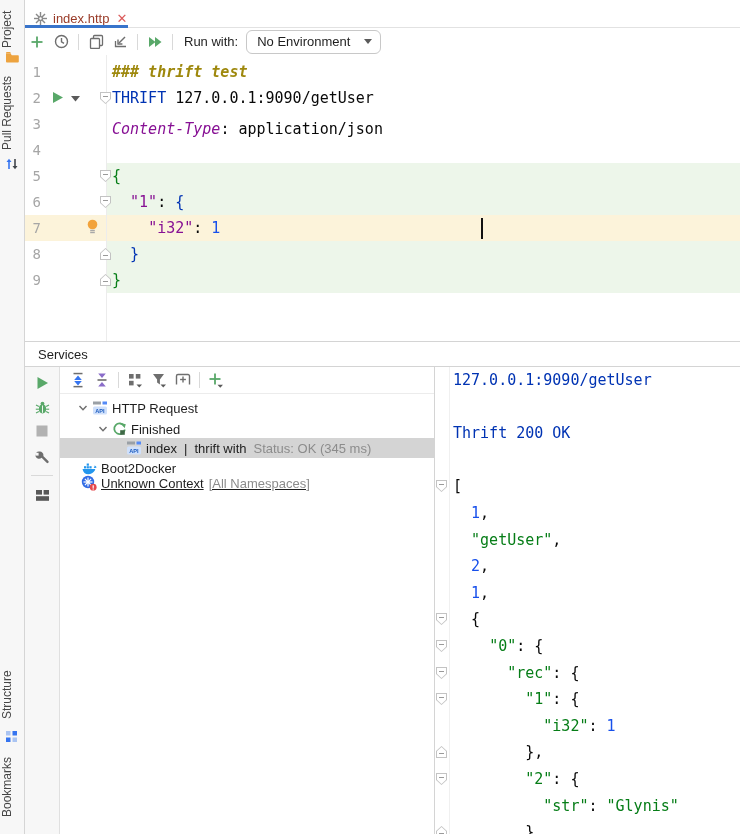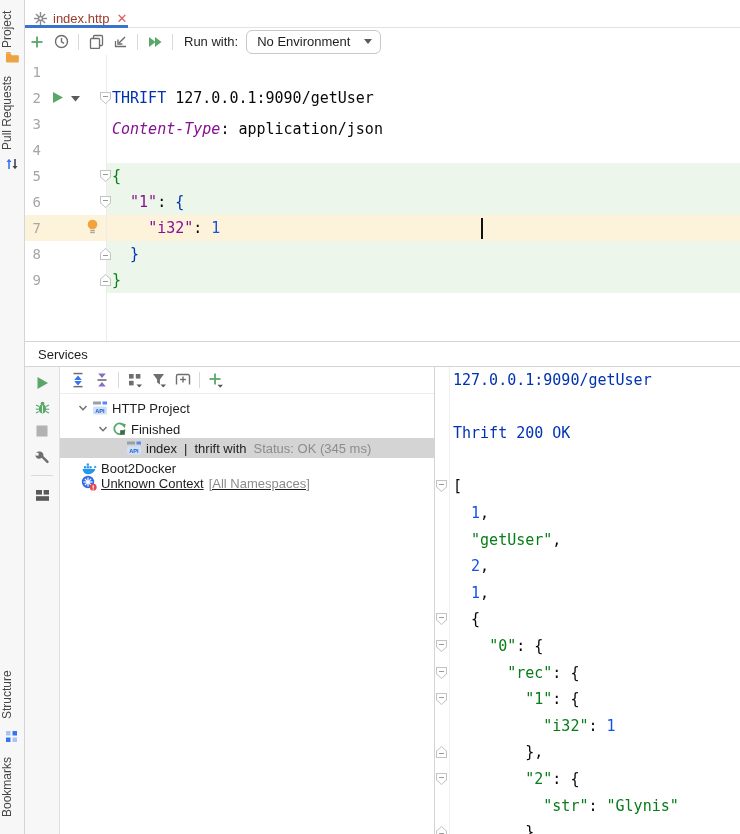--- a/index.html
+++ b/index.html
@@ -238,20 +238,21 @@
         <div class="o"></div>
         <div class="i"></div>
         <div class="m"></div>
       </div>
     <div class="fold up" style="left:75px;top:219px;">
         <div class="o"></div>
         <div class="i"></div>
         <div class="m"></div>
       </div>
 
+    <div class="eline" style="top:4px;"><span class="tk-comment">### thrift test</span></div>
     <div class="eline" style="top:30px;"><span class="tk-keyword">THRIFT</span><span class="tk-plain"> 127.0.0.1:9090/getUser</span></div>
     <div class="eline" style="top:61px;"><span class="tk-header-name">Content-Type</span><span class="tk-plain">:</span><span class="tk-plain"> application/json</span></div>
     <div class="eline" style="top:82px;"></div>
     <div class="eline" style="top:108px;"><span class="tk-brace-l1">{</span></div>
     <div class="eline" style="top:134px;"><span class="tk-plain">  </span><span class="tk-key">"1"</span><span class="tk-plain">: </span><span class="tk-brace-l2">{</span></div>
     <div class="eline" style="top:160px;"><span class="tk-plain">    </span><span class="tk-key">"i32"</span><span class="tk-plain">: </span><span class="tk-number">1</span></div>
     <div class="eline" style="top:186px;"><span class="tk-plain">  </span><span class="tk-brace-l2">}</span></div>
     <div class="eline" style="top:212px;"><span class="tk-brace-l1">}</span></div>
 
     <div class="caret"></div>
@@ -363,21 +364,21 @@
           </svg>
         </span>
       <span class="ticon">
           <svg width="16" height="16" viewBox="0 0 16 16">
             <rect x="1" y="1.5" width="8" height="3" fill="#9aa0a6"></rect>
             <rect x="10.5" y="1.5" width="4.5" height="3" fill="#548af7"></rect>
             <rect x="1" y="6.5" width="14" height="8" rx="1.5" fill="#cfe0fb"></rect>
             <text x="8" y="12.6" text-anchor="middle" font-size="5.6" font-weight="bold" fill="#1b5bbf" font-family="Liberation Sans, sans-serif">API</text>
           </svg>
         </span>
-      <span>HTTP Project</span>
+      <span>HTTP Request</span>
     </div>
 
     <div class="trow" style="top:52px;padding-left:38px;">
       <span class="chev">
           <svg width="10" height="10" viewBox="0 0 10 10">
             <path d="M1.5 3 L5 6.8 8.5 3" fill="none" stroke="#6e6e6e" stroke-width="1.4"></path>
           </svg>
         </span>
       <span class="ticon">
           <svg width="15" height="15" viewBox="0 0 15 15">

